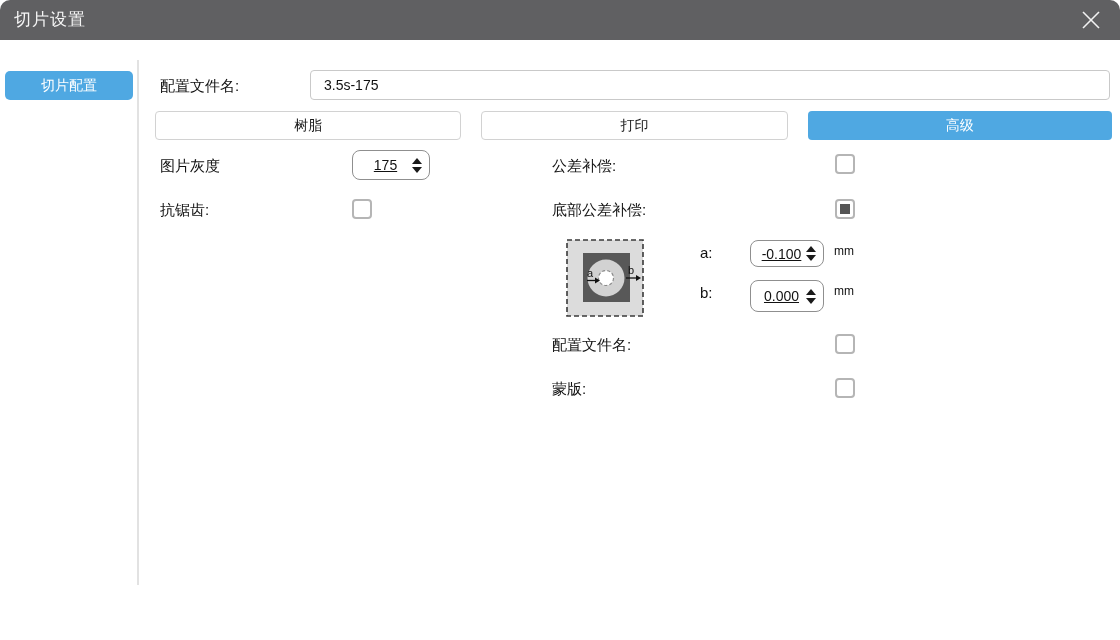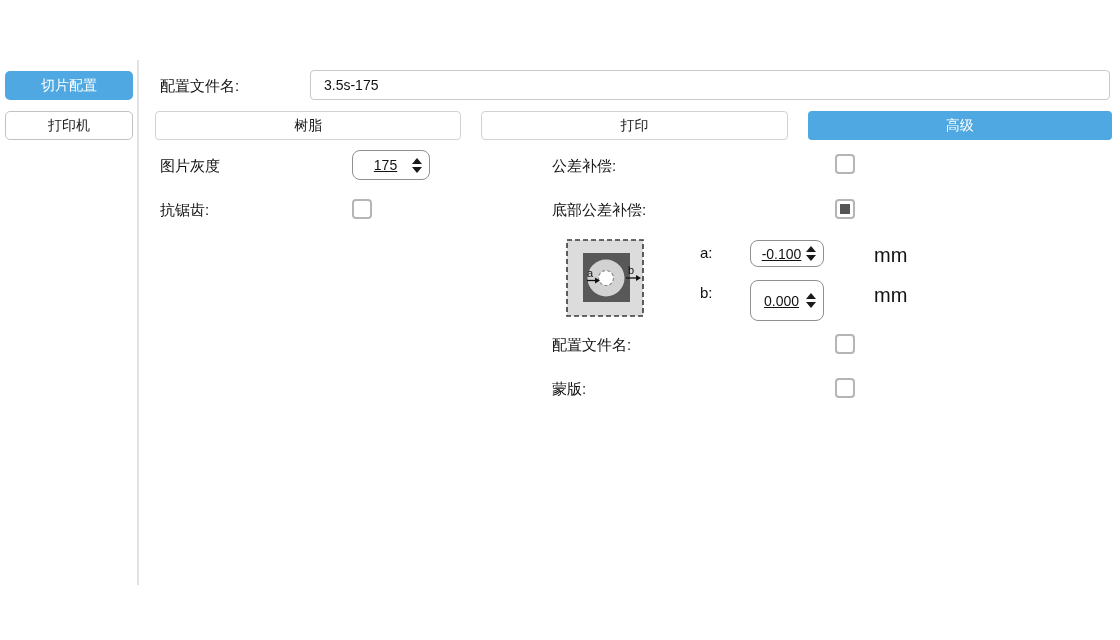--- a/index.html
+++ b/index.html
@@ -46,34 +46,40 @@
             border-bottom:6px solid #1a1a1a; }
   .tri-down { width:0; height:0; border-left:5px solid transparent; border-right:5px solid transparent;
               border-top:6px solid #1a1a1a; }
 
   
   .checkbox { position:absolute; width:20px; height:20px; background:#fff;
               border:2px solid #b5b5b5; border-radius:4px; cursor:pointer; }
   .checkbox.checked::after { content:""; position:absolute; left:3px; top:3px;
                              width:10px; height:10px; background:#555; }
 
-  .unit { position:absolute; font-size:20px; color:#111;margin-left:40px; }
+  .unit { position:absolute; font-size:12px; color:#111; }
   .diagram { position:absolute; left:566px; top:239px; }
 </style>
 </head>
 <body>
 
 <div class="dialog">
 
+  <div class="titlebar">
+    <span class="title">切片设置</span>
+    <span class="close-btn">
+      <svg width="20" height="20" viewBox="0 0 20 20">
+        <line x1="2" y1="2" x2="18" y2="18" stroke="#f2f2f2" stroke-width="1.6"></line>
+        <line x1="18" y1="2" x2="2" y2="18" stroke="#f2f2f2" stroke-width="1.6"></line>
+      </svg>
+    </span>
+  </div>
 
   <div class="side-btn selected" style="top:71px;">
     <span>切片配置</span>
-  </div>
-  <div class="side-btn" style="top:111px;">
-    <span>打印机</span>
   </div>
   <div class="v-divider"></div>
 
   <span class="label" style="left:160px; top:77px;">配置文件名:</span>
   <input class="text-input" type="text" value="3.5s-175" style="">
 
   <div class="tabs">
     <div class="tab">
       <span>树脂</span>
     </div>
@@ -120,21 +126,21 @@
   <div class="spinner" style="left:750px; top:240px; width:74px; height:27px;">
     <input type="text" value="-0.100" style="">
     <span class="spin-arrows">
       <span class="tri-up"></span>
         <span class="tri-down"></span>
     </span>
   </div>
   <span class="unit" style="left:834px; top:244px;">mm</span>
 
   <span class="label" style="left:700px; top:284px;">b:</span>
-  <div class="spinner" style="left:750px; top:280px; width:74px; height:41px;">
+  <div class="spinner" style="left:750px; top:280px; width:74px; height:32px;">
     <input type="text" value="0.000" style="">
     <span class="spin-arrows">
       <span class="tri-up"></span>
         <span class="tri-down"></span>
     </span>
   </div>
   <span class="unit" style="left:834px; top:284px;">mm</span>
 
   <span class="label" style="left:552px; top:336px;">配置文件名:</span>
   <span class="checkbox" style="left:835px; top:334px;"></span>

